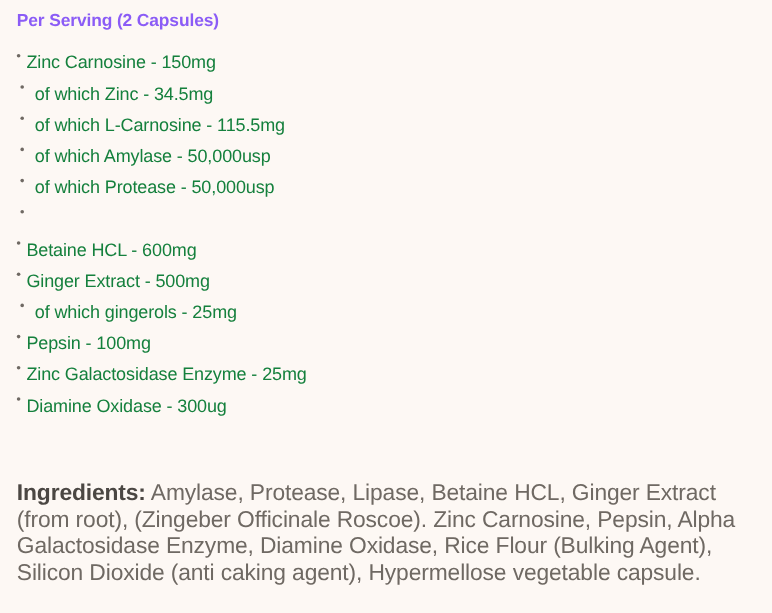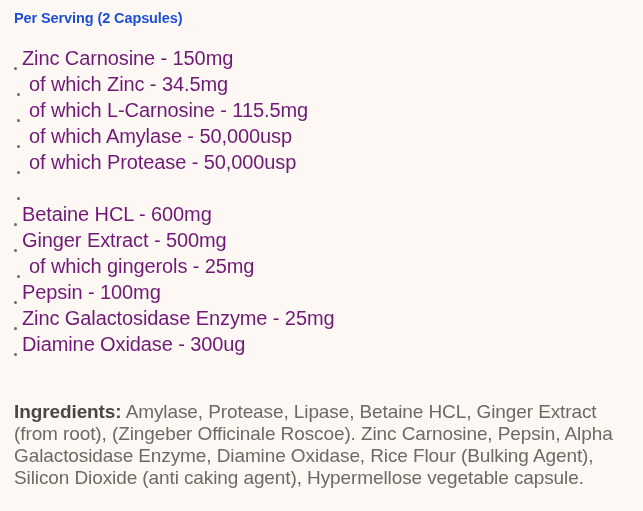--- a/index.html
+++ b/index.html
@@ -19,34 +19,34 @@
     width: 643px;
     height: 511px;
     padding: 8px 14px 10px 14px;
   }
   .panel-title {
     margin: 0;
     font-size: 14.5px;
     line-height: 20px;
     font-weight: 700;
     letter-spacing: -0.1px;
-    color: #1d4ed8;
+    color: #8b5cf6;
   }
   ul.serving-list {
     list-style: none;
     margin: 16px 0 0 0;
     padding: 0;
   }
   ul.serving-list li {
     display: flex;
-    align-items: flex-end;
+    align-items: flex-start;
     height: 26px;
-    font-size: 20px;
+    font-size: 15px;
     letter-spacing: -0.1px;
-    color: #701a75;
+    color: #15803d;
     white-space: nowrap;
   }
   .dot {
     display: inline-block;
     width: 3px;
     height: 3px;
     border-radius: 50%;
     background: #6f6963;
     margin: 1px 5px 0 0;
     flex: 0 0 auto;

